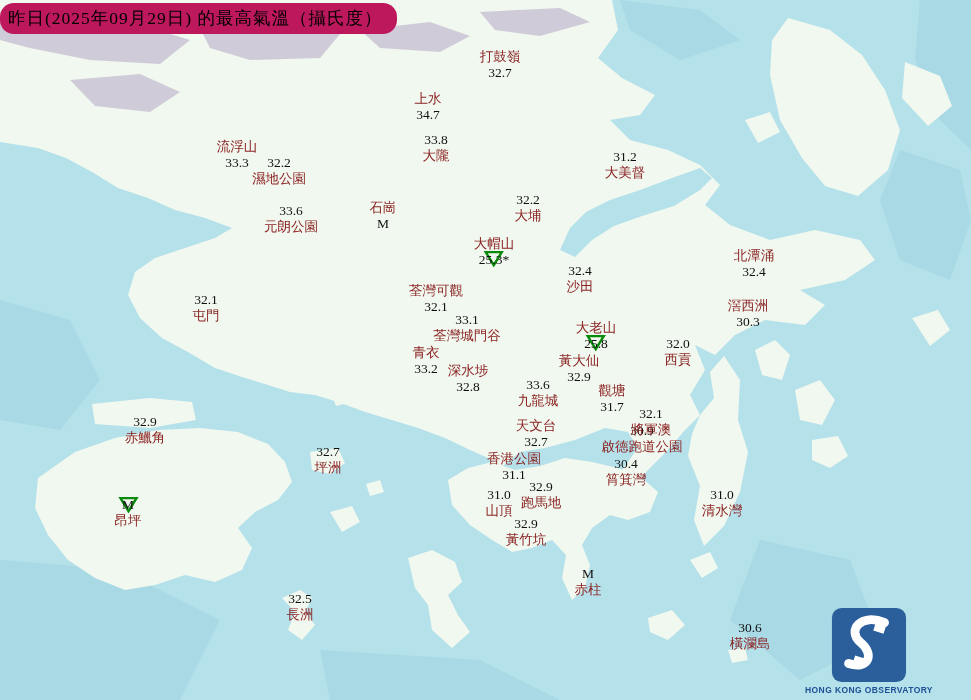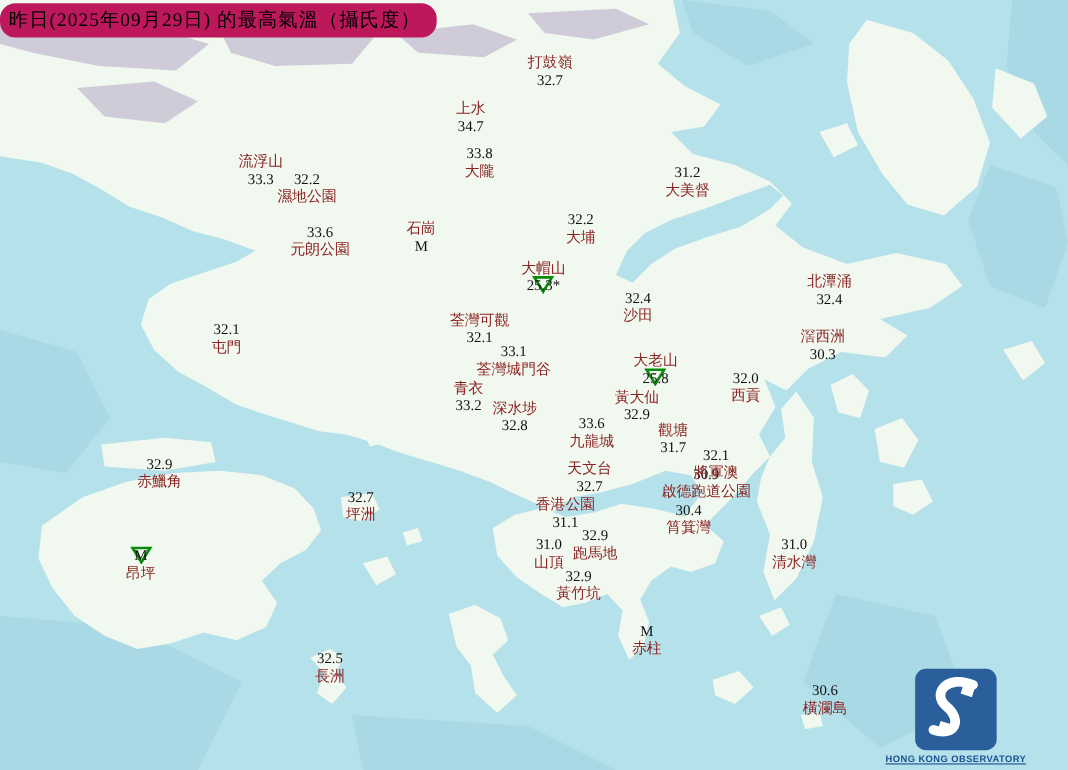--- a/index.html
+++ b/index.html
@@ -33,21 +33,21 @@
   .station .val{display:block;color:var(--value);position:relative;}
   .station .val .t{position:relative;z-index:1;}
   .tri-svg{position:absolute;left:50%;top:50%;transform:translate(-50%,-52%);z-index:0;}
   .logo{
     position:absolute;right:14px;bottom:5px;width:176px;text-align:center;
     color:var(--logo-text);
   }
   .logo-mark{width:78px;height:78px;margin:0 auto;display:block;}
   .logo-zh{font-size:16px;font-weight:bold;letter-spacing:6px;margin-top:3px;text-indent:6px;}
   .logo-en{font-size:8.5px;font-weight:bold;letter-spacing:.4px;
-    font-family:"Liberation Sans","DejaVu Sans",sans-serif;margin-top:1px;text-decoration:underline;}
+    font-family:"Liberation Sans","DejaVu Sans",sans-serif;margin-top:1px;}
 </style>
 </head>
 <body>
 
 <div class="canvas">
 
   <svg id="map" viewBox="0 0 971 700" aria-hidden="true">
     <rect class="sea" x="0" y="0" width="971" height="700"></rect>
 
     <polygon class="sea-deep" points="920,0 971,0 971,150 940,120 915,60"></polygon>

